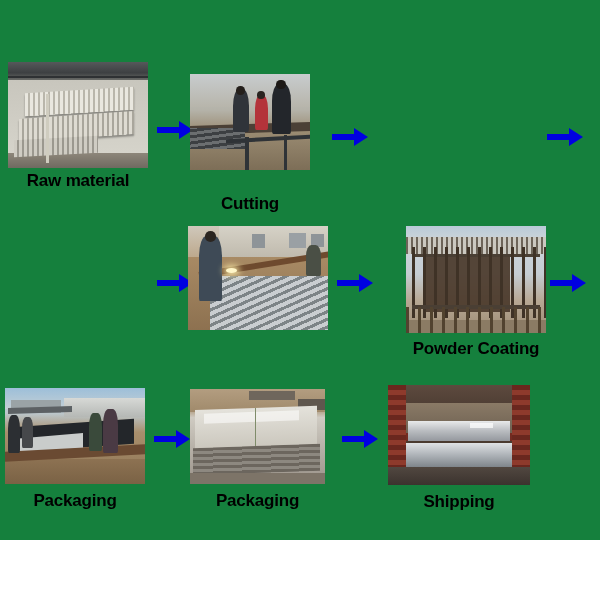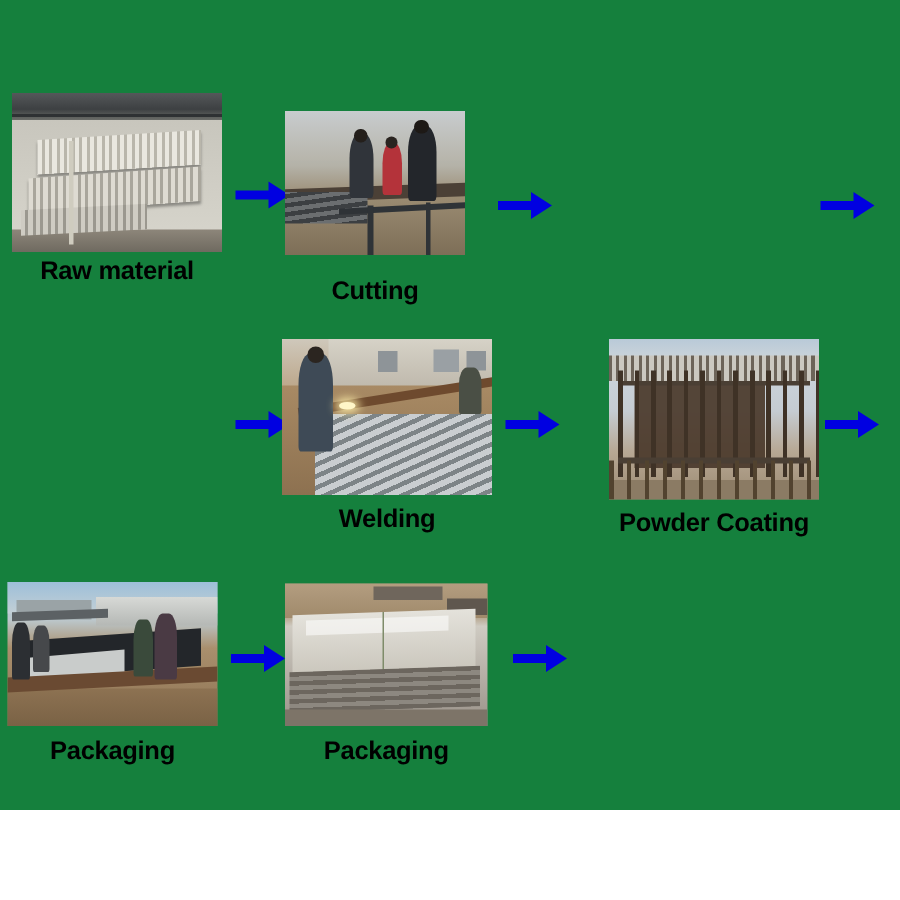--- a/index.html
+++ b/index.html
@@ -243,21 +243,21 @@
         <div class="ph-layer rail"></div>
         <div class="ph-layer leg1"></div>
         <div class="ph-layer leg2"></div>
         <div class="ph-layer w1"></div>
           <div class="ph-layer w1h"></div>
         <div class="ph-layer w2"></div>
           <div class="ph-layer w2h"></div>
         <div class="ph-layer w3"></div>
           <div class="ph-layer w3h"></div>
       </div>
-      <div class="caption" style="margin-top:14px;">Cutting</div>
+      <div class="caption" style="margin-top:24px;">Cutting</div>
     </div>
 
     <div class="arrow" style="left:330px; top:62px;">
       <svg width="40" height="26" viewBox="0 0 40 26">
           <path d="M2 10 H24 V4 L38 13 L24 22 V16 H2 Z" fill="#0000e1"></path>
         </svg>
     </div>
 
 
     <div class="arrow" style="left:545px; top:62px;">
@@ -283,21 +283,20 @@
           <div class="ph-layer win2"></div>
           <div class="ph-layer win3"></div>
         <div class="ph-layer ground"></div>
         <div class="ph-layer frame"></div>
         <div class="ph-layer rail"></div>
         <div class="ph-layer man2"></div>
         <div class="ph-layer man"></div>
         <div class="ph-layer mhead"></div>
         <div class="ph-layer spark"></div>
       </div>
-      <div class="caption" style="margin-top:6px;">Welding</div>
     </div>
 
     <div class="arrow" style="left:335px; top:50px;">
       <svg width="40" height="26" viewBox="0 0 40 26">
           <path d="M2 10 H24 V4 L38 13 L24 22 V16 H2 Z" fill="#0000e1"></path>
         </svg>
     </div>
 
     <div class="step" style="left:378px; width:140px;padding-left:28px;">
       <div class="photo p-pow" style="width:140px; height:107px; margin-top:6px;">
@@ -359,15 +358,29 @@
       </div>
       <div class="caption" style="margin-top:7px;">Packaging</div>
     </div>
 
     <div class="arrow" style="left:340px; top:48px;">
       <svg width="40" height="26" viewBox="0 0 40 26">
           <path d="M2 10 H24 V4 L38 13 L24 22 V16 H2 Z" fill="#0000e1"></path>
         </svg>
     </div>
 
+    <div class="step" style="left:388px; width:142px;">
+      <div class="photo p-shp" style="width:142px; height:100px; margin-top:7px;">
+        <div class="ph-layer back"></div>
+        <div class="ph-layer deck"></div>
+        <div class="ph-layer wallL"></div>
+        <div class="ph-layer wallR"></div>
+        <div class="ph-layer bundle1"></div>
+        <div class="ph-layer gap"></div>
+        <div class="ph-layer bundle2"></div>
+        <div class="ph-layer glint"></div>
+        <div class="ph-layer floor"></div>
+      </div>
+      <div class="caption" style="margin-top:7px;">Shipping</div>
+    </div>
   </div>
 
 </div>
 
 </body></html>

